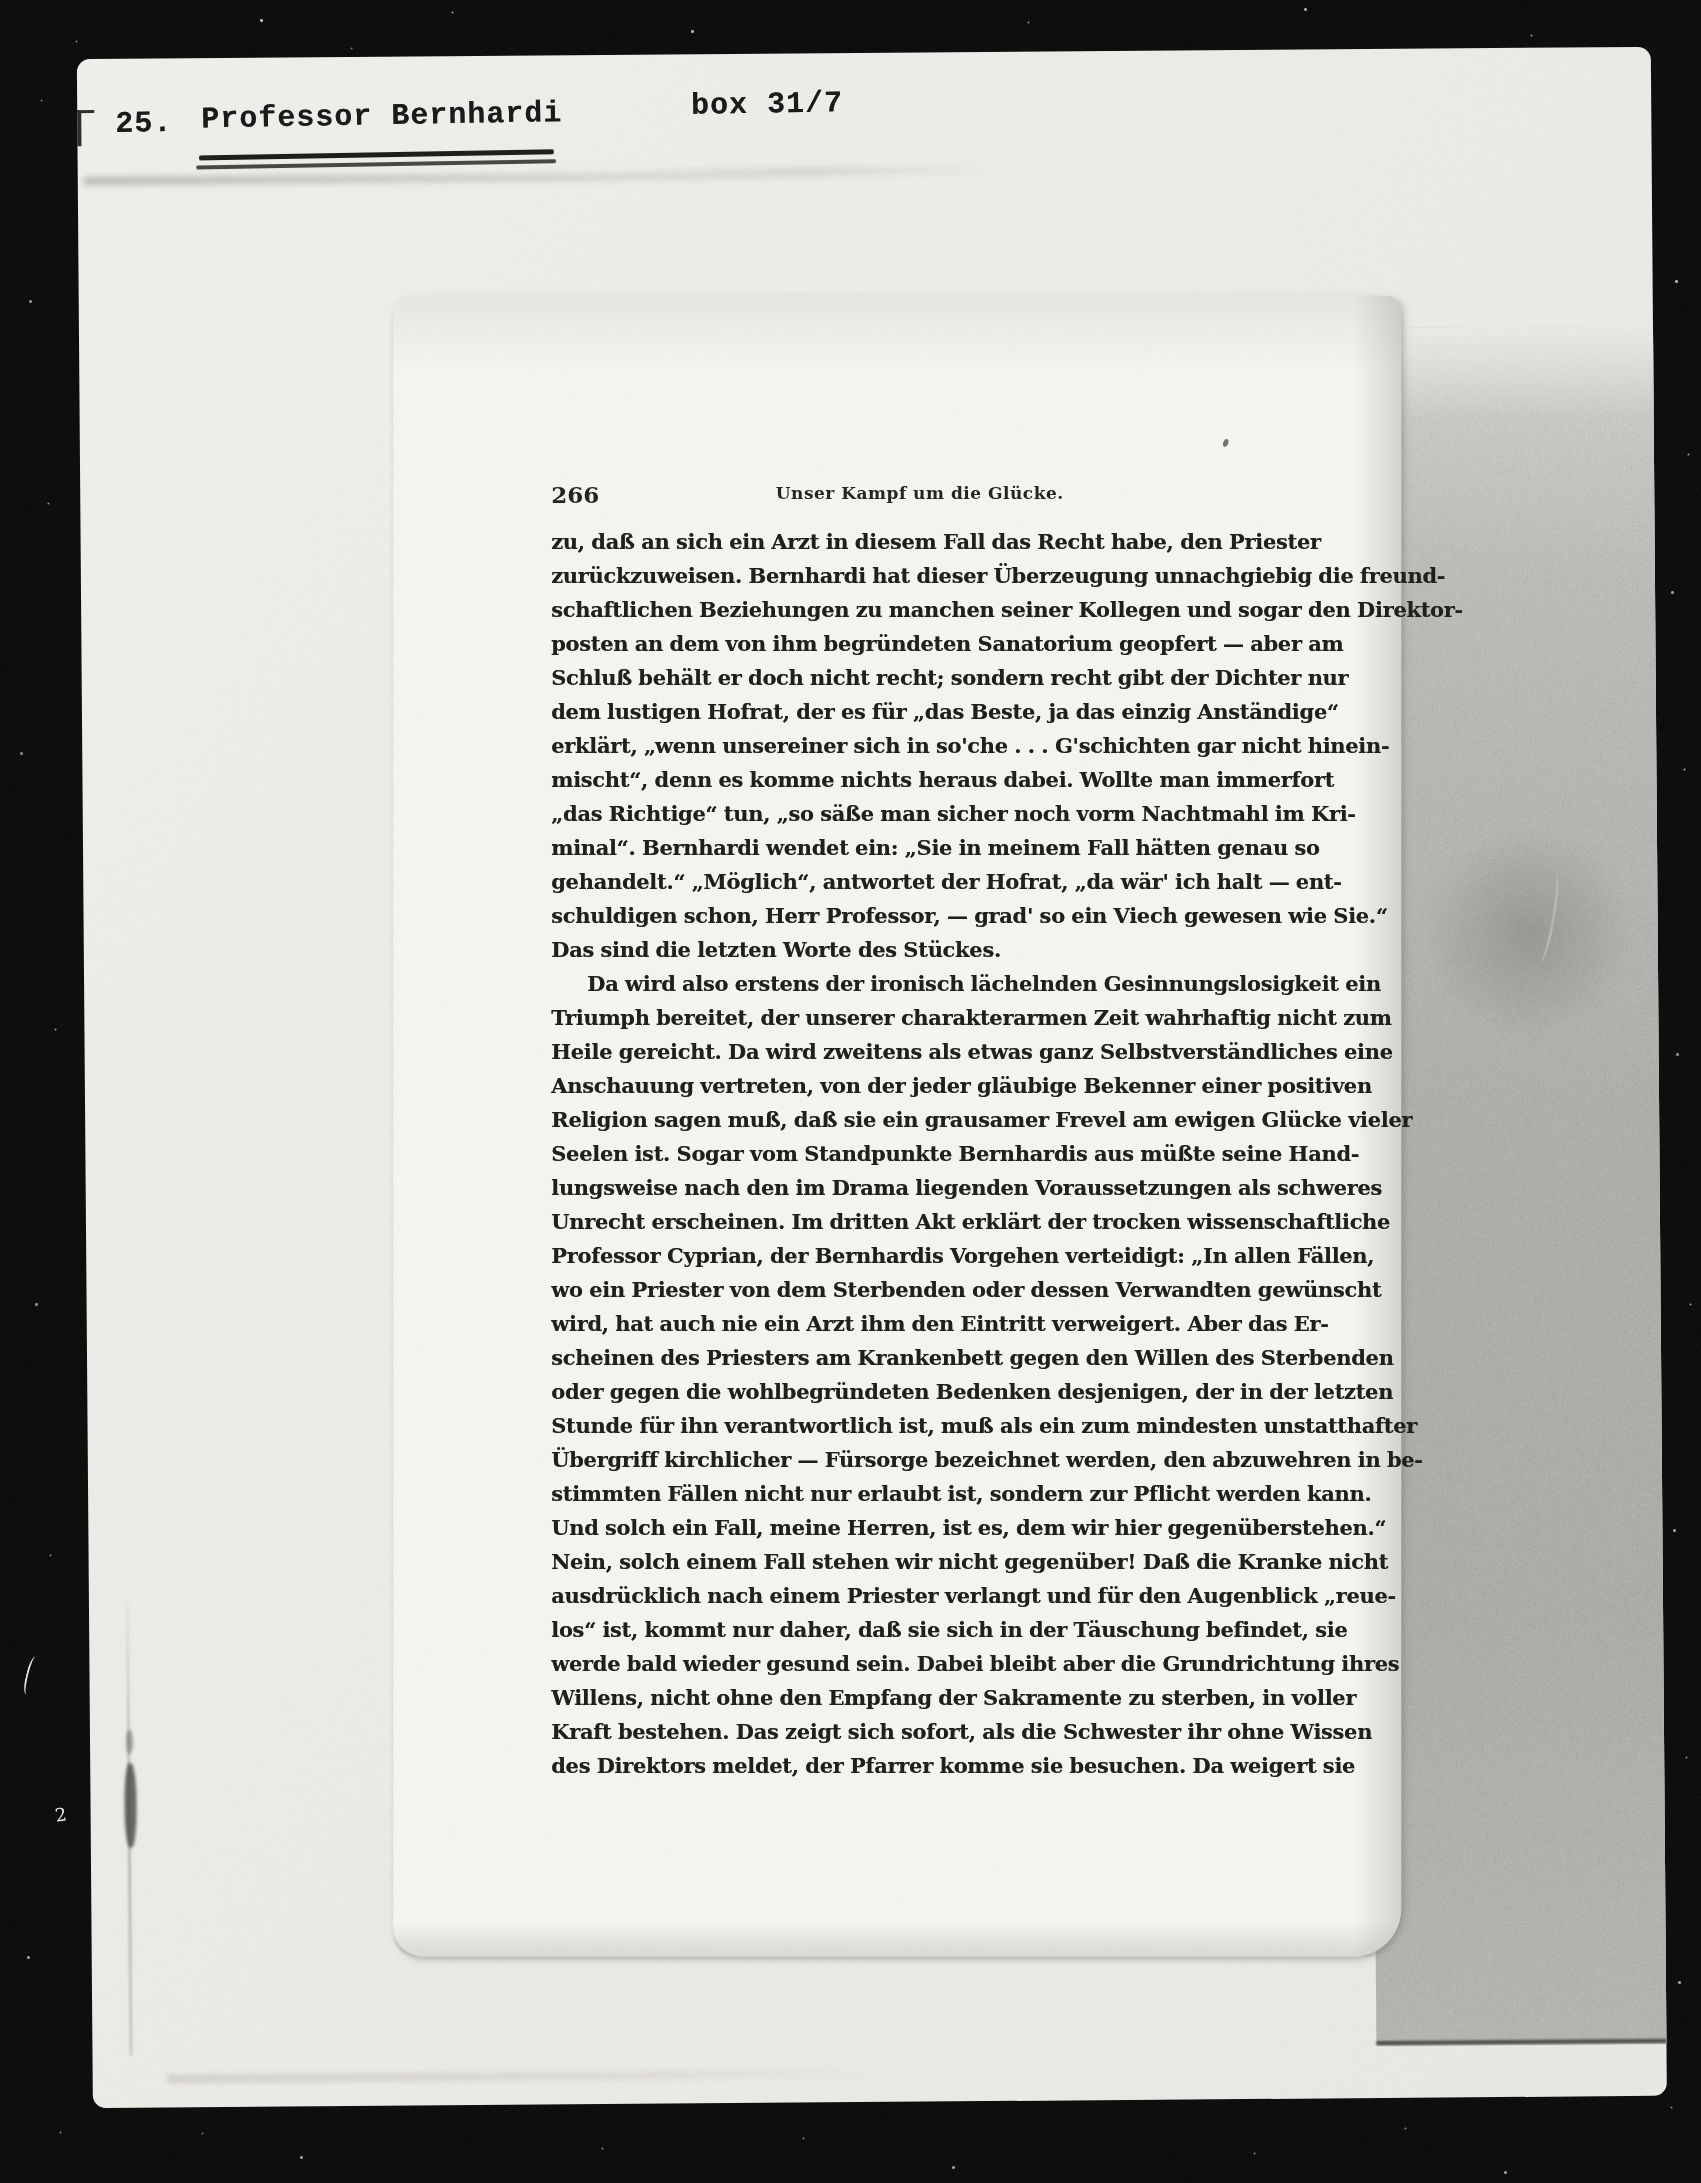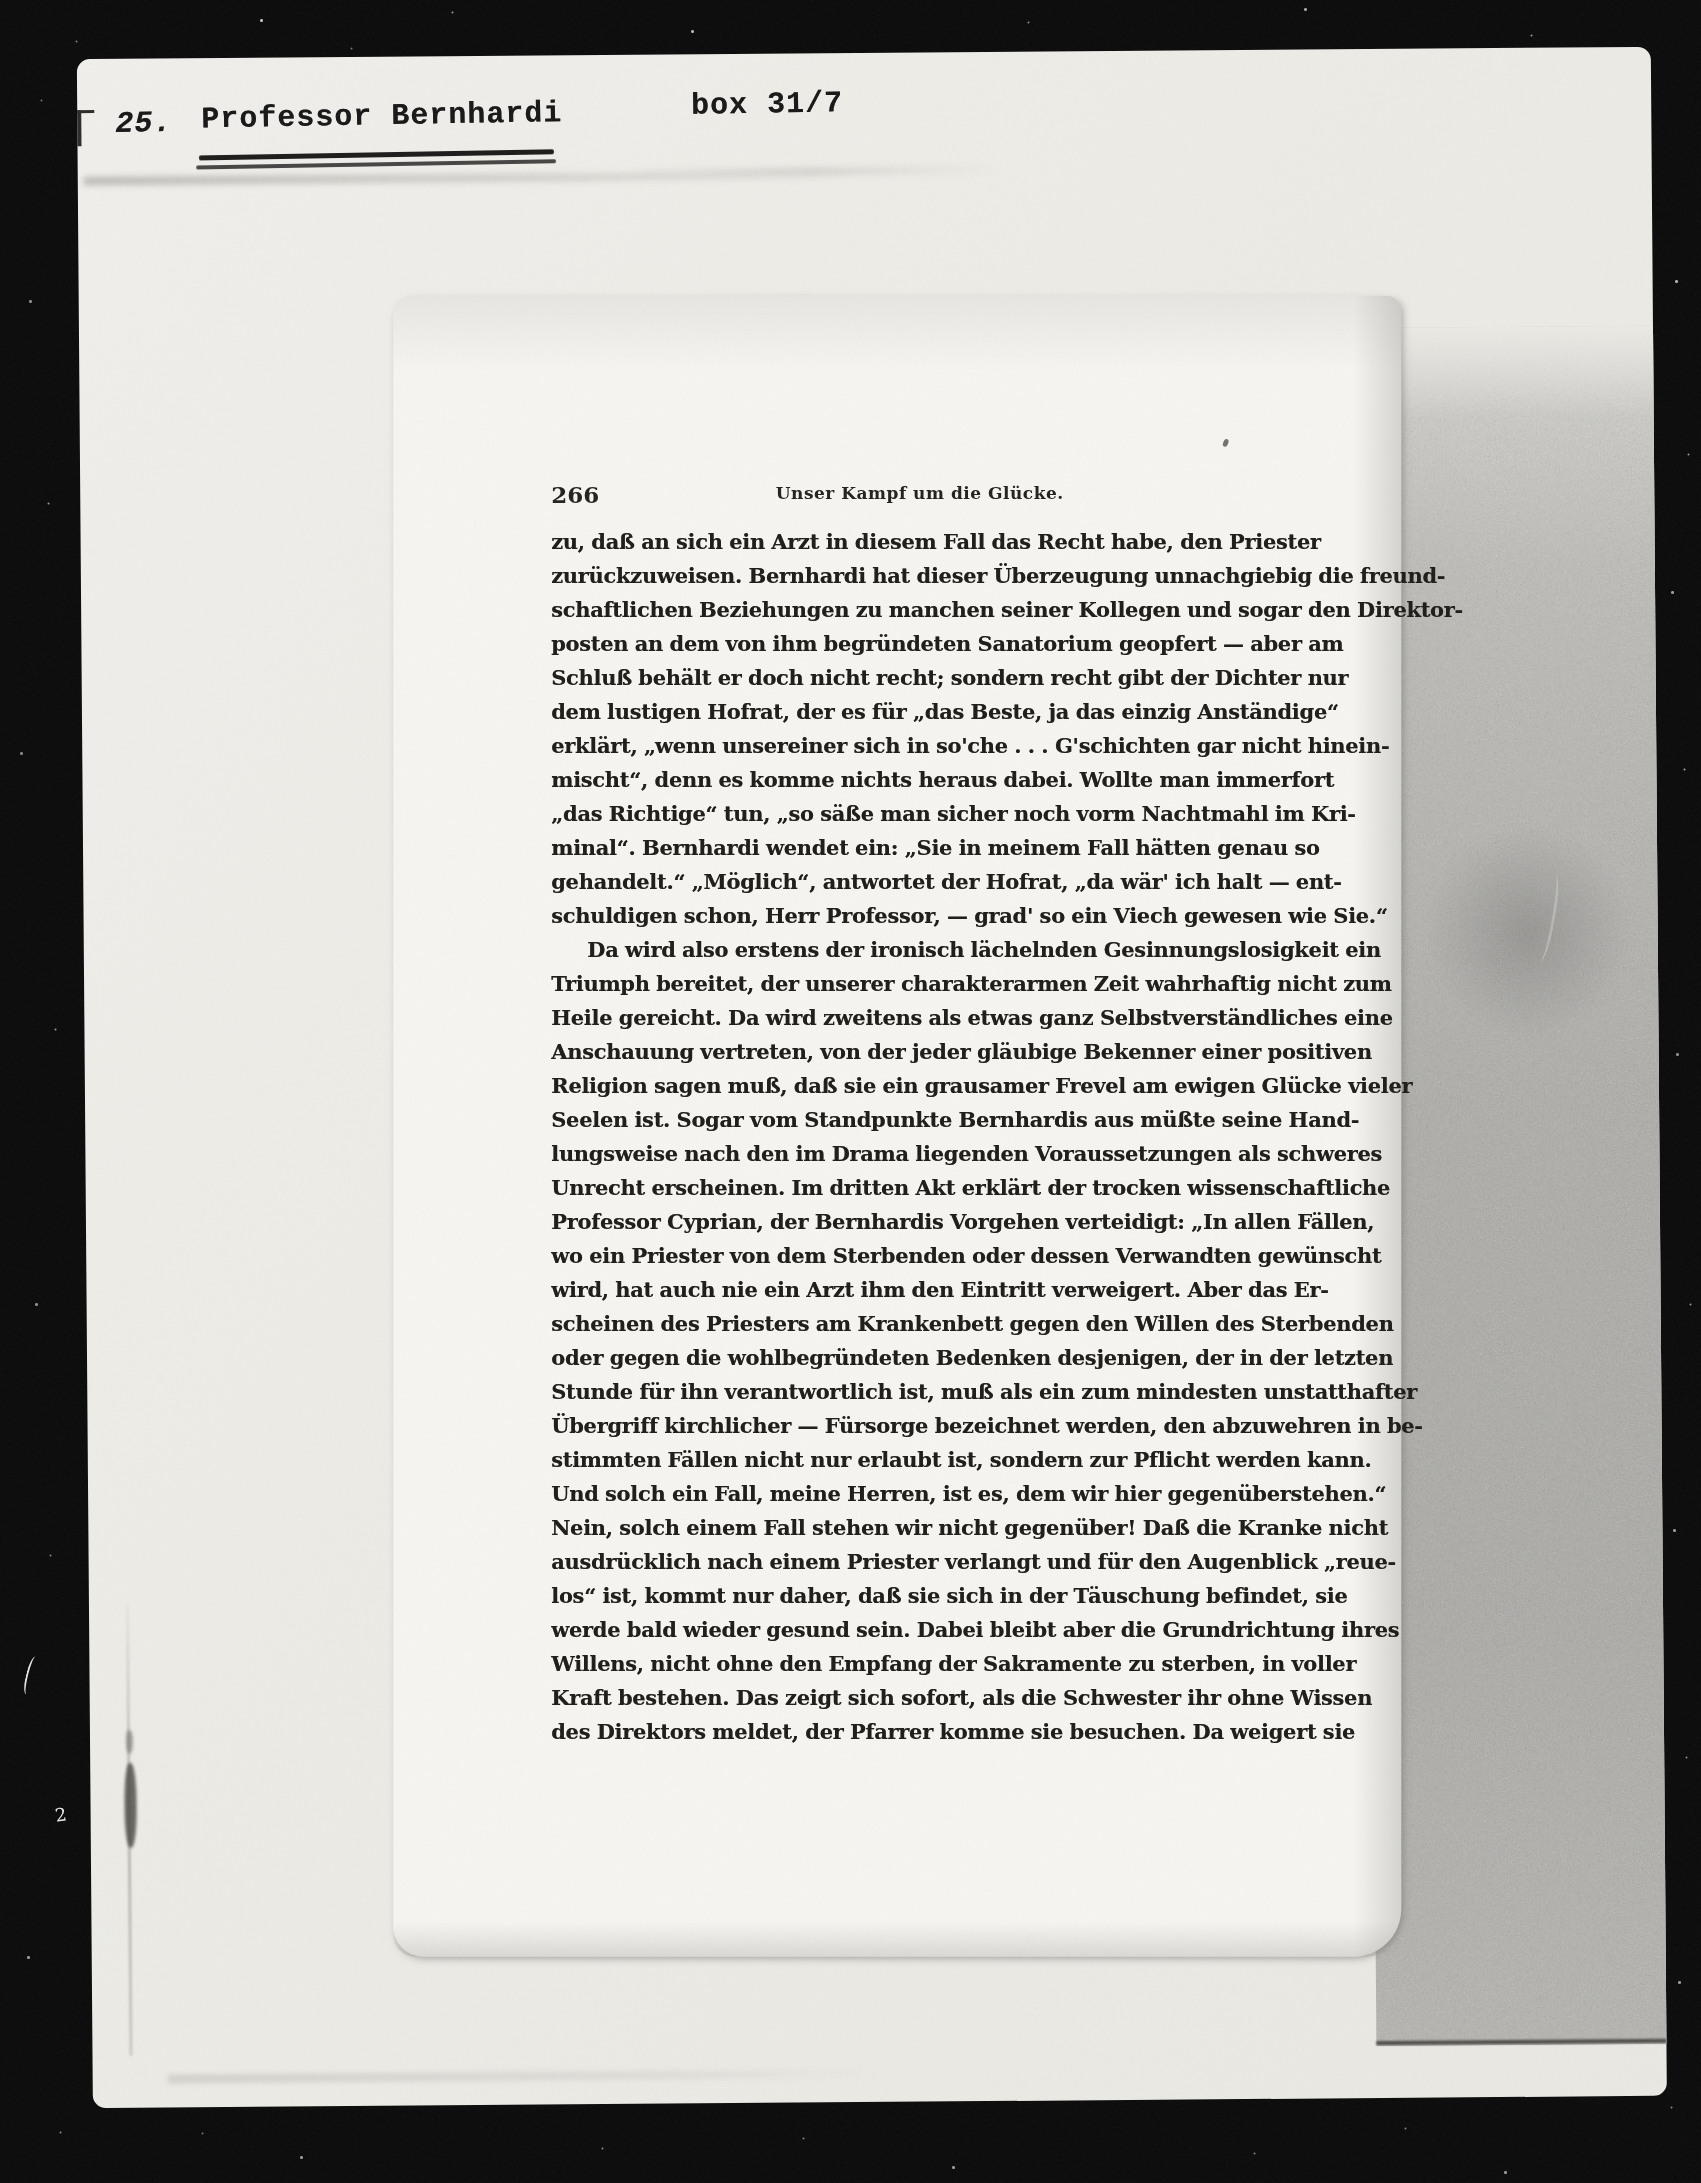--- a/index.html
+++ b/index.html
@@ -18,21 +18,21 @@
     transform:rotate(-0.45deg);
     transform-origin:151px 151px;
   }
   
   .hdr{position:absolute;left:0;top:0;width:100%;transform:rotate(-0.55deg);transform-origin:40px 60px;}
   .hdr span{
     position:absolute;color:#171616;
     font-family:"Liberation Mono", monospace;font-weight:bold;font-size:30px;letter-spacing:1px;
     text-shadow:0 0 0.5px rgba(20,20,20,.6);
   }
-  .hdr .num{left:38px;top:48px;font-style:italic;}
+  .hdr .num{left:38px;top:48px;}
   .hdr .ttl{left:124px;top:45px;}
   .hdr .box{left:614px;top:40px;}
   .u1,.u2{position:absolute;background:#1b1a19;border-radius:2px;filter:blur(0.5px);}
   .u1{left:121px;top:98px;width:355px;height:4.5px;}
   .u2{left:118px;top:108px;width:360px;height:3.5px;opacity:.8;}
   .bracket{position:absolute;left:0px;top:51px;width:13px;height:33px;
     border-left:4.5px solid #151514;border-top:3.5px solid #151514;opacity:.9;}
   .smudge1{position:absolute;left:6px;top:118px;width:773px;height:8px;filter:blur(3px);
     background:linear-gradient(90deg,rgba(60,58,55,.30),rgba(60,58,55,.16) 60%,rgba(60,58,55,0));}
   .smudge2{position:absolute;left:542px;top:115px;width:381px;height:6px;filter:blur(3.5px);
@@ -171,20 +171,21 @@
       <div class="line">schaftlichen Beziehungen zu manchen seiner Kollegen und sogar den Direktor-</div>
       <div class="line">posten an dem von ihm begründeten Sanatorium geopfert — aber am</div>
       <div class="line">Schluß behält er doch nicht recht; sondern recht gibt der Dichter nur</div>
       <div class="line">dem lustigen Hofrat, der es für „das Beste, ja das einzig Anständige“</div>
       <div class="line">erklärt, „wenn unsereiner sich in so'che . . . G'schichten gar nicht hinein-</div>
       <div class="line">mischt“, denn es komme nichts heraus dabei. Wollte man immerfort</div>
       <div class="line">„das Richtige“ tun, „so säße man sicher noch vorm Nachtmahl im Kri-</div>
       <div class="line">minal“. Bernhardi wendet ein: „Sie in meinem Fall hätten genau so</div>
       <div class="line">gehandelt.“ „Möglich“, antwortet der Hofrat, „da wär' ich halt — ent-</div>
       <div class="line">schuldigen schon, Herr Professor, — grad' so ein Viech gewesen wie Sie.“</div>
+      <div class="line short">Das sind die letzten Worte des Stückes.</div>
       <div class="line indent">Da wird also erstens der ironisch lächelnden Gesinnungslosigkeit ein</div>
       <div class="line">Triumph bereitet, der unserer charakterarmen Zeit wahrhaftig nicht zum</div>
       <div class="line">Heile gereicht. Da wird zweitens als etwas ganz Selbstverständliches eine</div>
       <div class="line">Anschauung vertreten, von der jeder gläubige Bekenner einer positiven</div>
       <div class="line">Religion sagen muß, daß sie ein grausamer Frevel am ewigen Glücke vieler</div>
       <div class="line">Seelen ist. Sogar vom Standpunkte Bernhardis aus müßte seine Hand-</div>
       <div class="line">lungsweise nach den im Drama liegenden Voraussetzungen als schweres</div>
       <div class="line">Unrecht erscheinen. Im dritten Akt erklärt der trocken wissenschaftliche</div>
       <div class="line">Professor Cyprian, der Bernhardis Vorgehen verteidigt: „In allen Fällen,</div>
       <div class="line">wo ein Priester von dem Sterbenden oder dessen Verwandten gewünscht</div>

